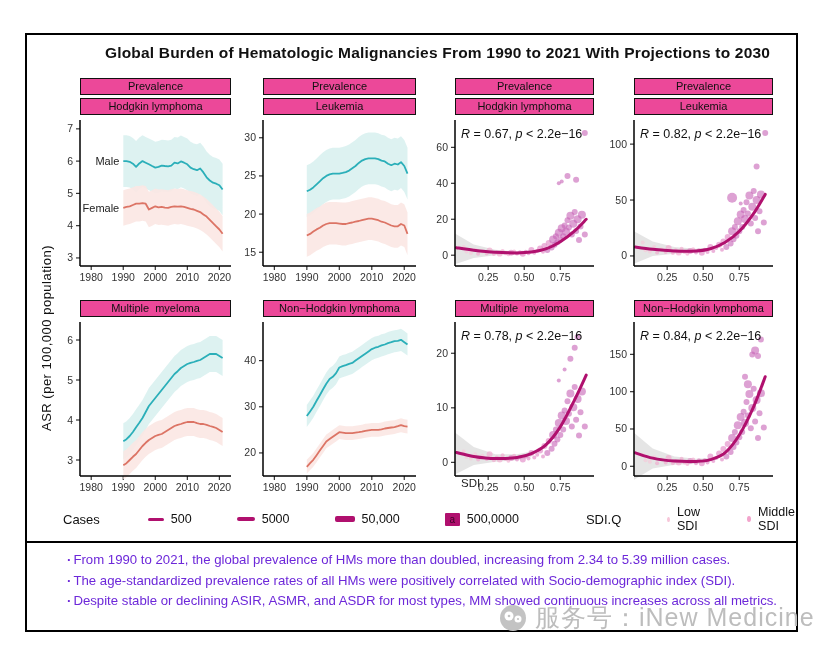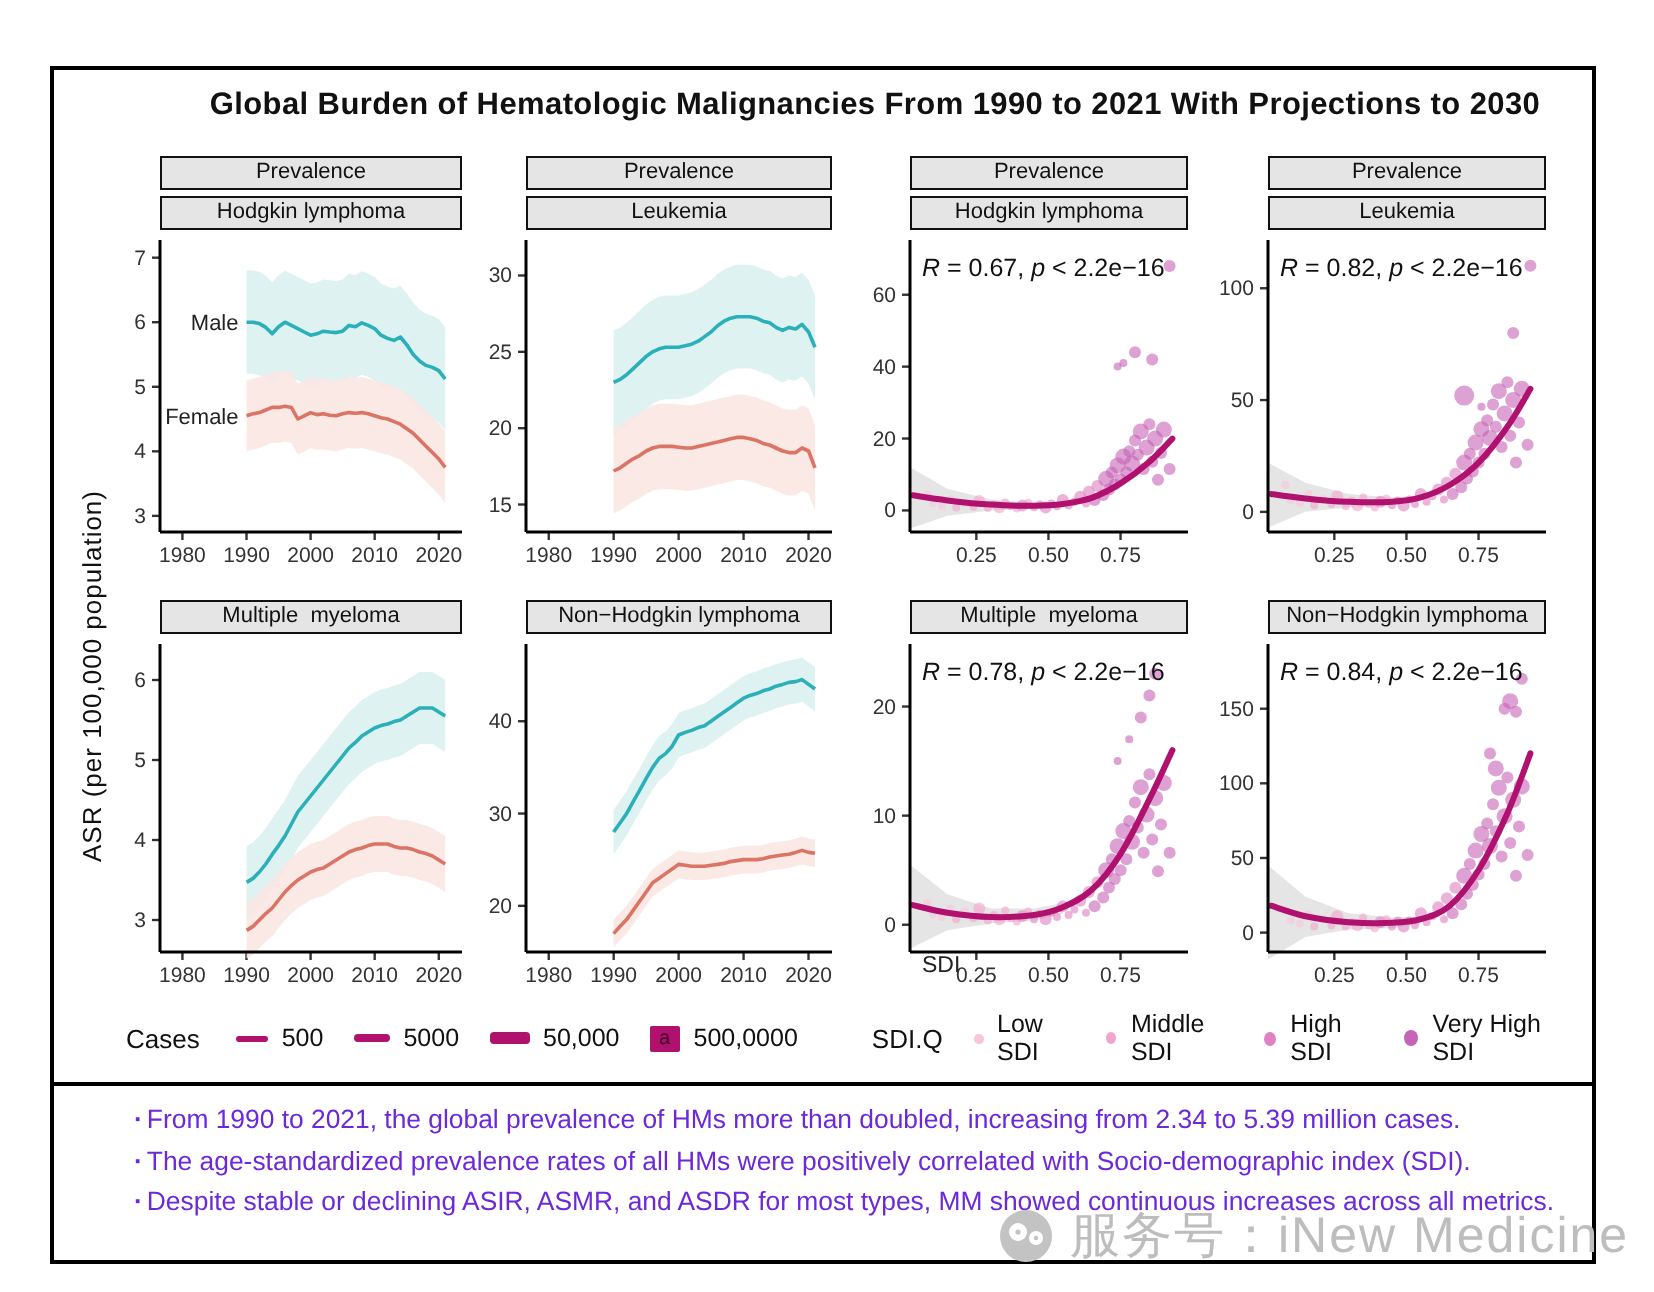--- a/index.html
+++ b/index.html
@@ -6,29 +6,29 @@
   .page{position:relative;width:827px;height:646px;background:#fff;overflow:hidden;
         font-family:"Liberation Sans",sans-serif;color:#111;padding-left:48px;}
   .frame{position:absolute;left:25px;top:33px;width:773px;height:599px;
          border:2.5px solid #000;box-sizing:border-box;}
   .title{position:absolute;left:0;right:0;top:44px;text-align:center;
          font-size:15.5px;font-weight:bold;letter-spacing:.2px;}
   .ylab{position:absolute;left:46px;top:338px;transform:translate(-50%,-50%) rotate(-90deg);
         font-size:13px;white-space:nowrap;letter-spacing:.5px;color:#111;}
   .panel{position:absolute;}
   .phead{margin-left:32px;margin-right:4px;}
-  .hbox{border:1.5px solid #111;background:#e5e5e5;text-align:center;font-size:11px;
+  .hbox{border:1.5px solid #111;background:#ec4899;text-align:center;font-size:11px;
         height:15px;line-height:14px;margin-bottom:3px;white-space:pre;box-sizing:content-box;}
   svg.plot{display:block;}
   svg text.tick{font-size:10.5px;fill:#333;font-family:"Liberation Sans",sans-serif;}
   svg text.slab{font-size:11px;fill:#222;font-family:"Liberation Sans",sans-serif;}
   svg text.stats{font-size:12.5px;fill:#111;font-family:"Liberation Sans",sans-serif;}
   .sdi-axis-label{position:absolute;left:437px;top:477px;font-size:11.5px;color:#222;margin-left:24px;}
   .legend{position:absolute;left:63px;top:506px;width:735px;height:26px;
-          display:flex;align-items:center;font-size:12.5px;}
+          display:flex;align-items:center;font-size:12.5px;gap:30px;}
   .lg-title{font-weight:normal;margin-right:18px;font-size:13px;}
   .lg-item{display:flex;align-items:center;margin-right:15px;}
   .case-key{display:inline-block;background:#B0106E;border-radius:2px;margin-right:7px;}
   .case-key.square{display:inline-flex;align-items:center;justify-content:center;
                    color:#3d0427;font-size:10px;border-radius:1px;}
   .sdi-key{display:inline-block;border-radius:50%;margin-right:7px;}
   .sdiq-title{margin-left:22px;margin-right:16px;font-size:13px;}
   .notes{position:absolute;left:25px;top:541px;width:773px;height:91px;box-sizing:border-box;
          border-top:2.5px solid #000;padding:7px 18px 0 42px;}
   .note{font-size:13.2px;line-height:20.5px;color:#6d28d9;}

